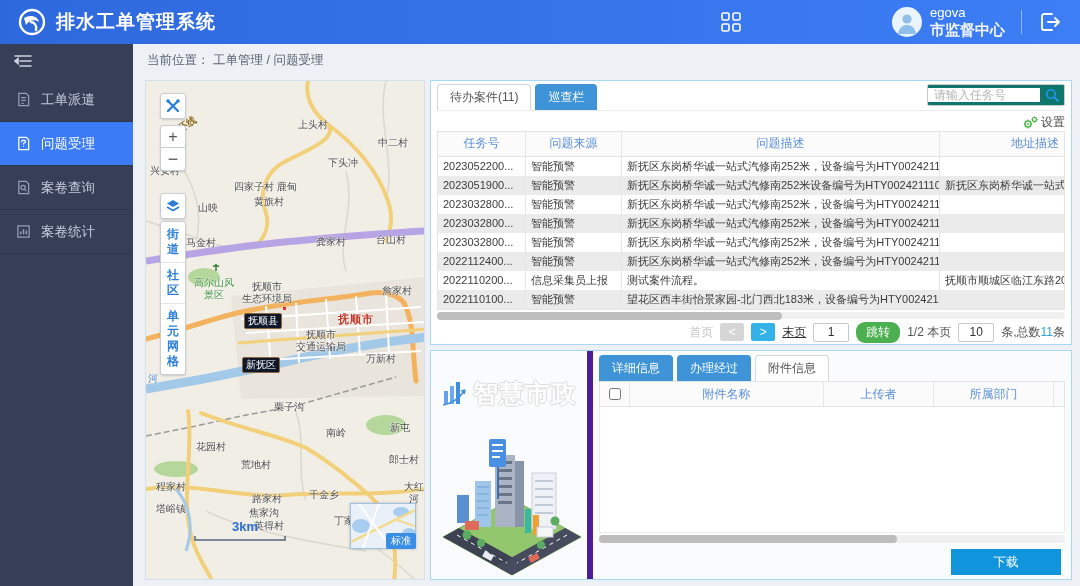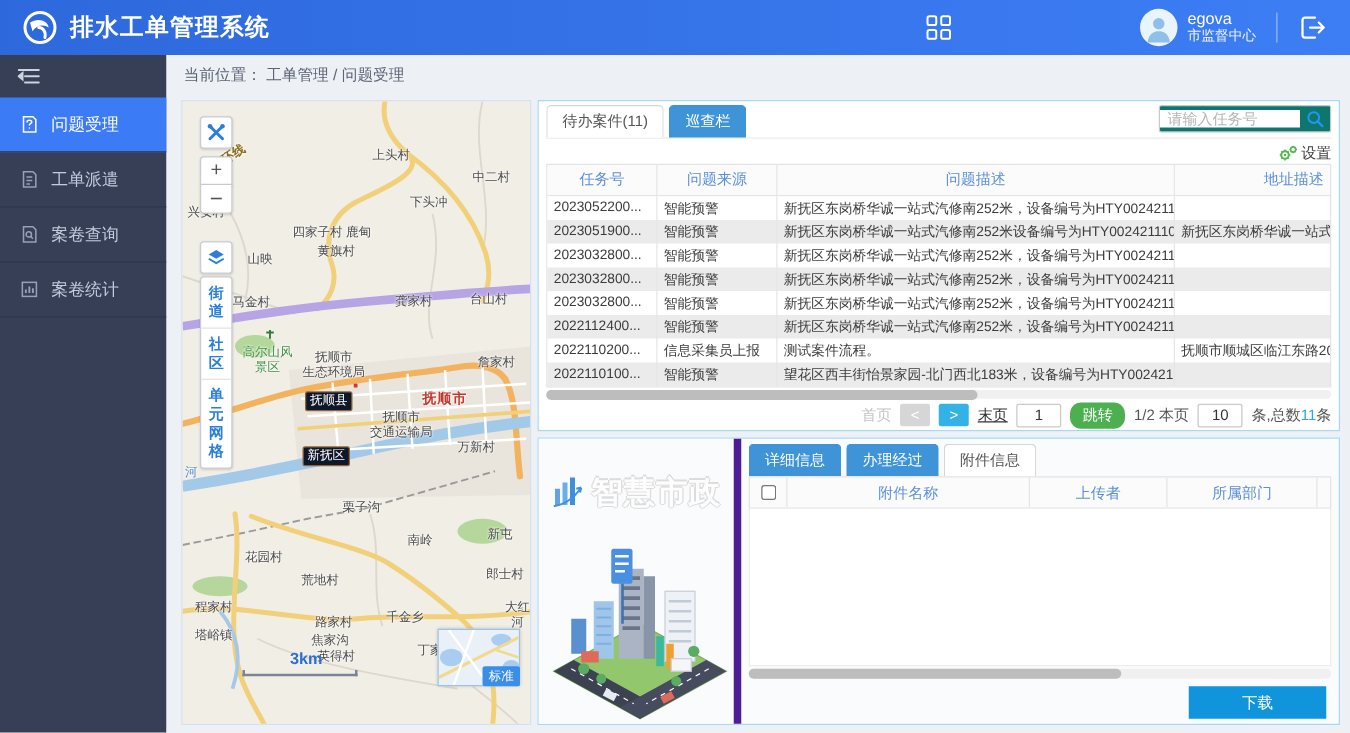--- a/index.html
+++ b/index.html
@@ -9,21 +9,21 @@
   .app-header { position:absolute; left:0; top:0; width:1080px; height:44px;
     background:linear-gradient(90deg,#2e68dd,#3d7ef5); display:flex; align-items:center; color:#fff; z-index:30;}
   .logo-wrap { display:flex; align-items:center; gap:10px; padding-left:18px; }
   .app-title { font-size:19px; font-weight:bold; letter-spacing:1px; }
   .header-right { margin-left:auto; display:flex; align-items:center; padding-right:18px; }
   .grid-icon { margin-right:150px; cursor:pointer; }
   .user-block { display:flex; align-items:center; gap:8px; }
   .avatar { width:30px; height:30px; border-radius:50%; background:#eaf4fd; display:flex; align-items:center; justify-content:center; overflow:hidden;}
   .user-texts { line-height:1.15; }
   .user-name { font-size:13px; }
-  .user-org { font-size:11px; opacity:.92; }
+  .user-org { font-size:15px; opacity:.92;font-weight:bold; }
   .hdr-divider { width:1px; height:24px; background:rgba(255,255,255,.45); margin:0 16px; }
 
   
   .sidebar { position:absolute; left:0; top:44px; width:133px; bottom:0; background:#373f56; z-index:20;}
   .collapse-row { height:34px; display:flex; align-items:center; padding-left:14px; color:#cdd3e0; cursor:pointer;}
   .side-item { height:44px; display:flex; align-items:center; gap:10px; padding-left:16px;
     color:#c3cadb; font-size:13.5px; border-bottom:1px solid #303749; cursor:pointer;}
   .side-item .si-icon { display:flex; color:#96a0b8; }
   .side-item.active { background:#3c7bf6; color:#fff; }
   .side-item.active .si-icon { color:#fff; }
@@ -175,37 +175,37 @@
   </div>
 </header>
 
 <aside class="sidebar">
   <div class="collapse-row">
     <svg width="18" height="14" viewBox="0 0 18 14">
       <path d="M1 2 h16 M6 7 h11 M6 12 h11 M4 4.5 L1 7 l3 2.5 Z" stroke="#cdd3e0" stroke-width="1.6" fill="#cdd3e0" stroke-linecap="round"></path>
     </svg>
   </div>
   <nav id="sidebar-items">
+      <div class="side-item">
+        <span class="si-icon">
+          <svg width="15" height="15" viewBox="0 0 16 16">
+            <path d="M3 1.5 h8 l2.5 2.5 v10.5 h-10.5 z" fill="none" stroke="currentColor" stroke-width="1.3"></path>
+            <path d="M5.5 6 h5 M5.5 9 h5 M5.5 12 h3" stroke="currentColor" stroke-width="1.3"></path>
+          </svg>
+        </span>
+        <span>工单派遣</span>
+      </div>
       <div class="side-item active">
         <span class="si-icon">
           <svg width="15" height="15" viewBox="0 0 16 16">
             <path d="M3 1.5 h8 l2.5 2.5 v10.5 h-10.5 z" fill="none" stroke="currentColor" stroke-width="1.3"></path>
             <path d="M6 6 c0-2 4-2 4 0 c0 1.4-2 1.2-2 2.6 M8 11 h.01" stroke="currentColor" stroke-width="1.3" fill="none" stroke-linecap="round"></path>
           </svg>
         </span>
         <span>问题受理</span>
-      </div>
-      <div class="side-item">
-        <span class="si-icon">
-          <svg width="15" height="15" viewBox="0 0 16 16">
-            <path d="M3 1.5 h8 l2.5 2.5 v10.5 h-10.5 z" fill="none" stroke="currentColor" stroke-width="1.3"></path>
-            <path d="M5.5 6 h5 M5.5 9 h5 M5.5 12 h3" stroke="currentColor" stroke-width="1.3"></path>
-          </svg>
-        </span>
-        <span>工单派遣</span>
       </div>
       <div class="side-item">
         <span class="si-icon">
           <svg width="15" height="15" viewBox="0 0 16 16">
             <path d="M3 1.5 h8 l2.5 2.5 v10.5 h-10.5 z" fill="none" stroke="currentColor" stroke-width="1.3"></path>
             <circle cx="7.5" cy="8" r="2.3" fill="none" stroke="currentColor" stroke-width="1.3"></circle>
             <path d="M9.2 9.8 L11 11.8" stroke="currentColor" stroke-width="1.3"></path>
           </svg>
         </span>
         <span>案卷查询</span>

